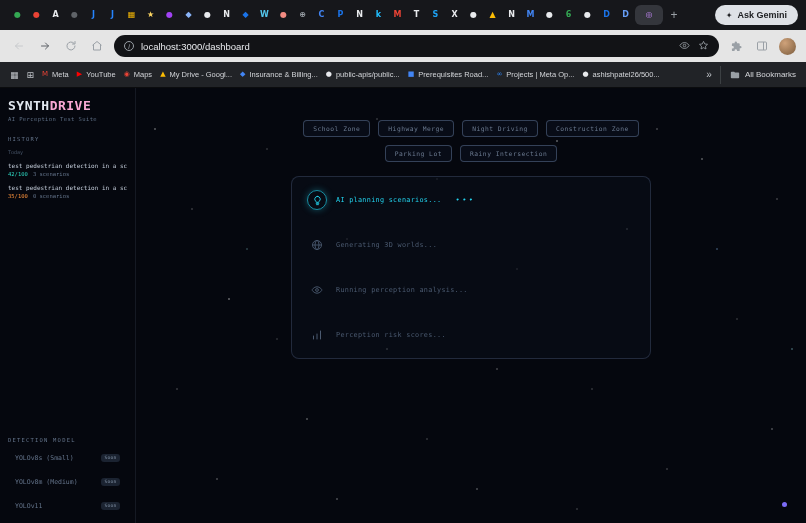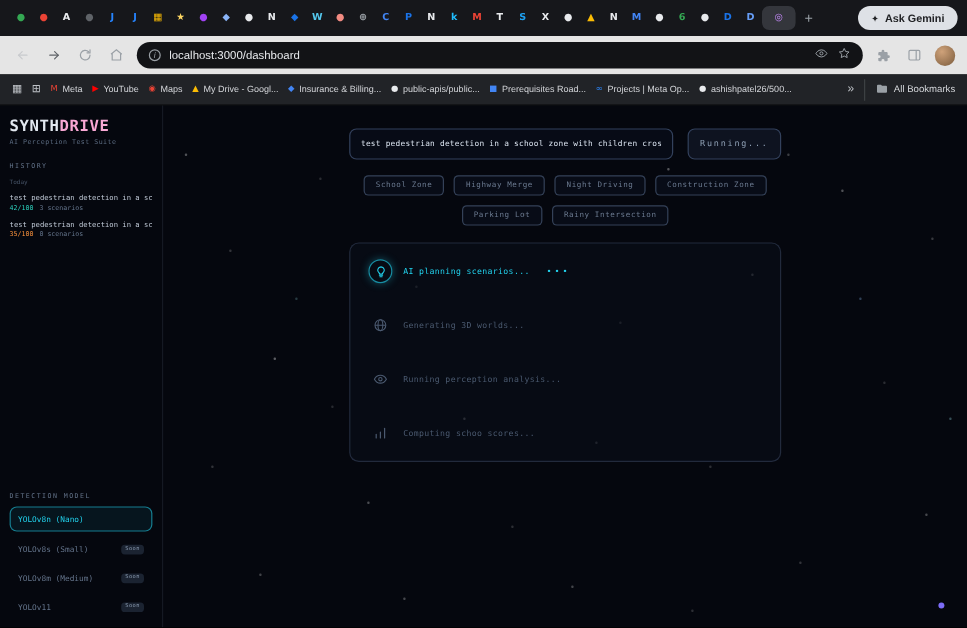--- a/index.html
+++ b/index.html
@@ -340,47 +340,39 @@
       <span class="hist-score" style="color: rgb(251, 146, 60);">35/100</span>
       <span class="hist-count">0 scenarios</span>
     </div>
   </div>
         </div>
 
       <div class="side-spacer"></div>
 
       <div class="side-heading" style="margin-top:0;">DETECTION MODEL</div>
       <div>
-          <div class="model-item selected">
-    <span>YOLOv8n (Nano)</span>
-
-  </div>
           <div class="model-item">
     <span>YOLOv8s (Small)</span>
     <span class="soon">Soon</span>
   </div>
           <div class="model-item">
     <span>YOLOv8m (Medium)</span>
     <span class="soon">Soon</span>
   </div>
           <div class="model-item">
     <span>YOLOv11</span>
     <span class="soon">Soon</span>
   </div>
         </div>
 
     </aside>
 
     <main class="main-area">
       <div class="starfield"></div>
 
-      <div class="prompt-row">
-        <input class="prompt-input" type="text" value="test pedestrian detection in a school zone with children crossing" style="">
-        <button class="run-btn">Running...</button>
-      </div>
 
       <div class="chips">
           <button class="chip">School Zone</button>
           <button class="chip">Highway Merge</button>
           <button class="chip">Night Driving</button>
           <button class="chip">Construction Zone</button>
           <button class="chip">Parking Lot</button>
           <button class="chip">Rainy Intersection</button>
         </div>
 
@@ -419,21 +411,21 @@
 
   </div>
             <div class="step">
     <span class="step-icon">
                 <svg viewBox="0 0 24 24" width="12" height="12" fill="none" stroke="currentColor" stroke-width="2" stroke-linecap="round">
                   <path d="M5 20v-6"></path>
                   <path d="M12 20V10"></path>
                   <path d="M19 20V4"></path>
                 </svg>
               </span>
-    <span class="step-label">Computing schoo scores...</span>
+    <span class="step-label">Perception risk scores...</span>
 
   </div>
           </div>
       </div>
 
       <div class="dev-dot"></div>
     </main>
 
   </div>
 </div>

